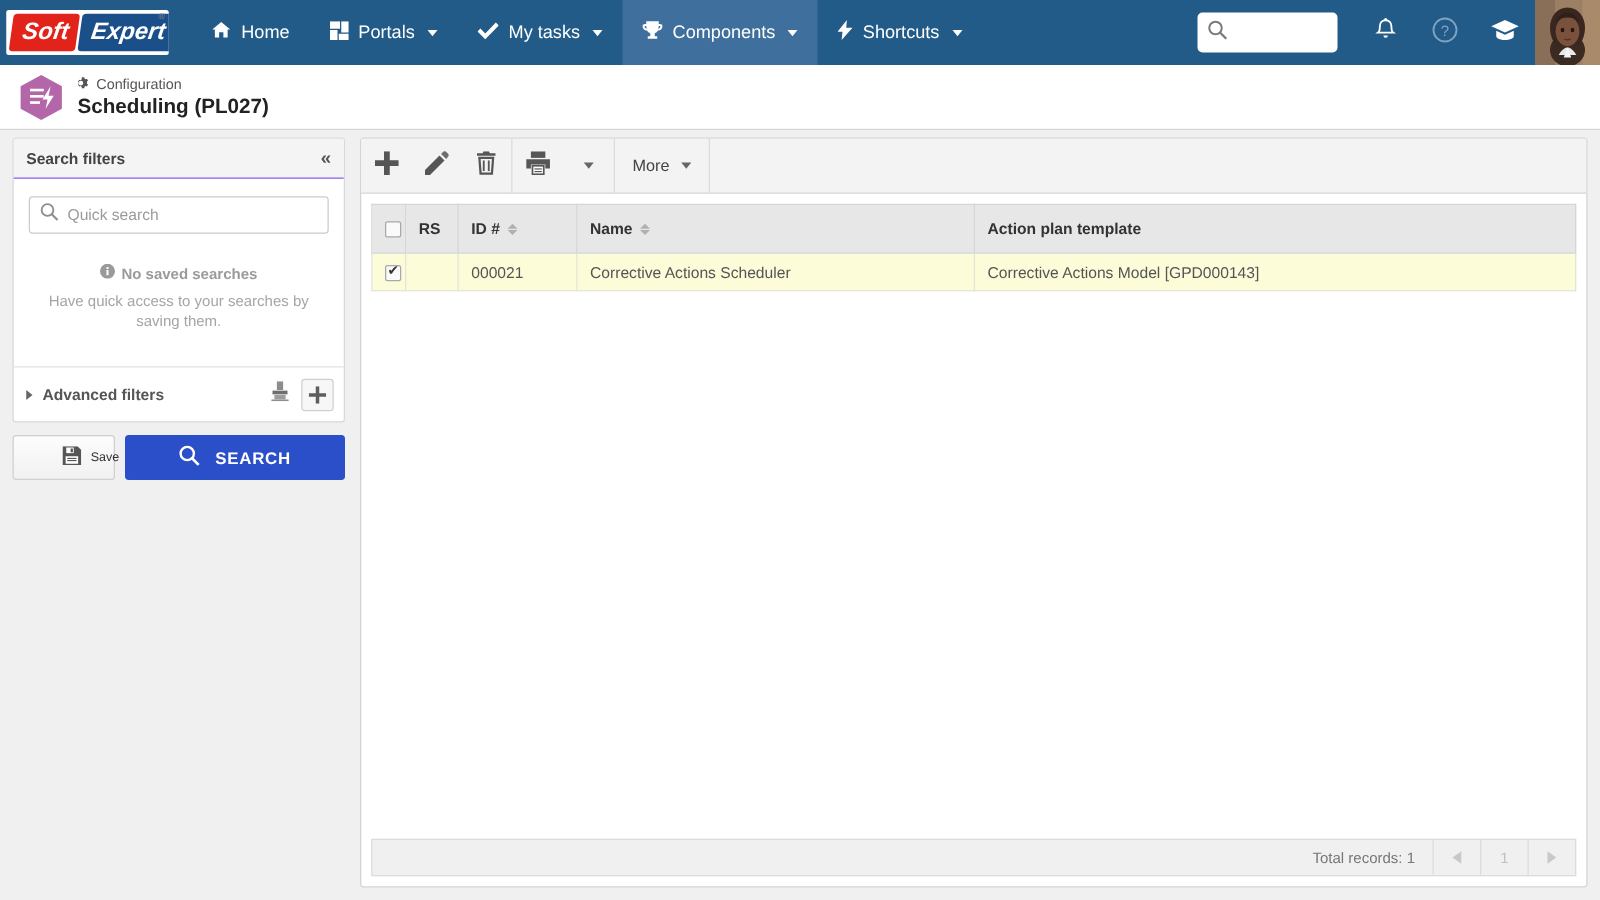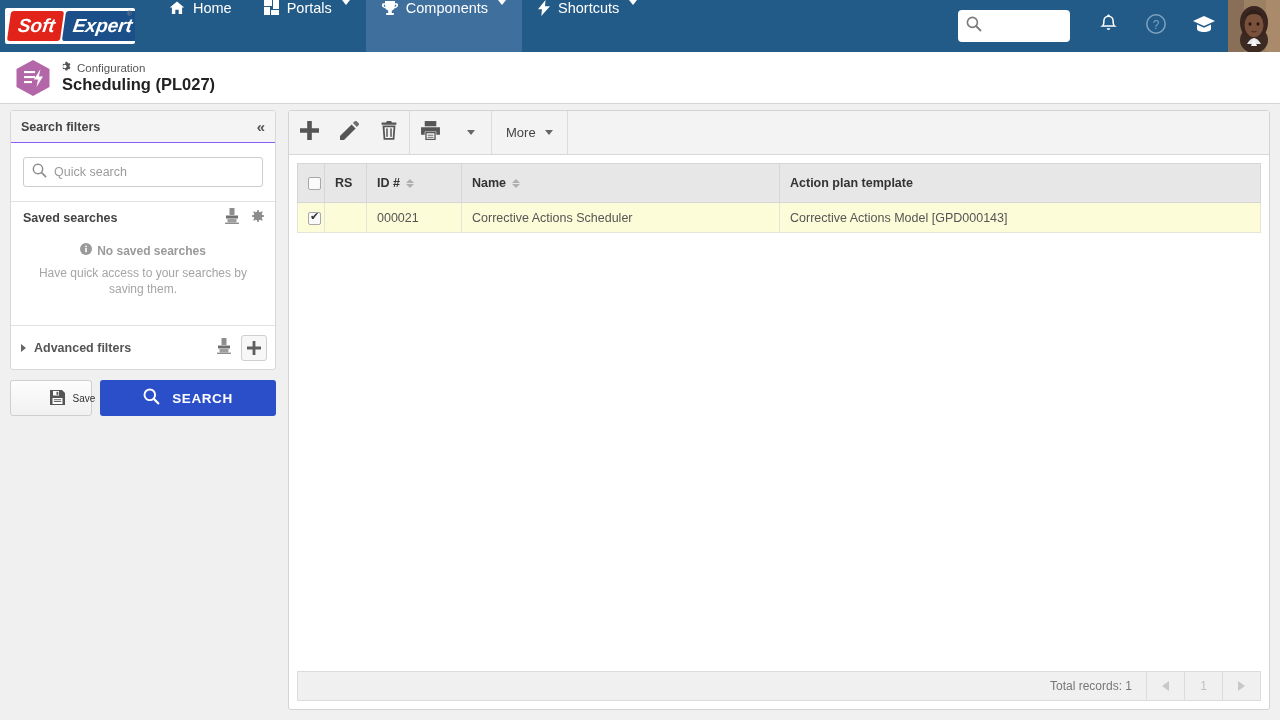--- a/index.html
+++ b/index.html
@@ -44,21 +44,21 @@
     transform: skewX(-8deg);
     border-radius: 3px;
   }
   .logo-reg {
     position: absolute; right: 3px; top: 2px;
     font-size: 7px; color: #888;
   }
 
   .nav-items { display: flex; align-items: center; height: 52px; margin-left: 18px; }
   .nav-item {
-    height: 52px; display: flex; align-items: flex-start; gap: 8px;
+    height: 52px; display: flex; align-items: center; gap: 8px;
     padding: 0 16px;
     color: #ffffff; font-size: 14.5px;
     cursor: pointer; white-space: nowrap;
   }
   .nav-item.active { background: #3f6f9c; }
   .caret-down {
     width: 0; height: 0;
     border-left: 4px solid transparent;
     border-right: 4px solid transparent;
     border-top: 5px solid #ffffff;
@@ -309,20 +309,29 @@
             <rect x="0" y="0" width="8" height="6" fill="#fff"></rect>
             <rect x="9" y="0" width="6" height="9" fill="#fff"></rect>
             <rect x="0" y="7" width="6" height="8" fill="#fff"></rect>
             <rect x="7" y="10" width="8" height="5" fill="#fff"></rect>
           </svg>
       </span>
       <span>Portals</span>
       <span class="caret-down"></span>
     </div>
 
+    <div class="nav-item">
+      <span>
+        <svg width="17" height="15" viewBox="0 0 17 15">
+            <path fill="#fff" d="M6.2 14.4 0 8.2l2.3-2.4 3.9 3.9L14.7 1 17 3.3z"></path>
+          </svg>
+      </span>
+      <span>My tasks</span>
+      <span class="caret-down"></span>
+    </div>
 
     <div class="nav-item active">
       <span>
         <svg width="16" height="16" viewBox="0 0 16 16">
             <path fill="#fff" d="M3 1h10v2.2c1.2 0 2.3.1 2.9.7.6.7.3 2.2-.7 3.2-.8.8-2 1.2-2.9 1.3-.5 1-1.4 1.8-2.5 2.1V13h2v2H4.2v-2h2v-2.5c-1.1-.3-2-1.1-2.5-2.1-.9-.1-2.1-.5-2.9-1.3C-.2 6.1-.5 4.6.1 3.9c.6-.6 1.7-.7 2.9-.7zM3 4.8c-.6 0-1.1 0-1.3.2-.1.3.1.9.6 1.4.3.3.8.5 1.2.6-.3-.7-.5-1.4-.5-2.2zm10 0c0 .8-.2 1.5-.5 2.2.4-.1.9-.3 1.2-.6.5-.5.7-1.1.6-1.4-.2-.2-.7-.2-1.3-.2z"></path>
           </svg>
       </span>
       <span>Components</span>
       <span class="caret-down"></span>
     </div>
@@ -435,38 +444,20 @@
           <span>
             <svg width="15" height="15" viewBox="0 0 16 16">
                 <circle cx="6.4" cy="6.4" r="5" fill="none" stroke="#8d8d8d" stroke-width="1.6"></circle>
                 <line x1="10" y1="10" x2="15" y2="15" stroke="#8d8d8d" stroke-width="1.8"></line>
               </svg>
           </span>
           <input type="text" placeholder="Quick search" style="">
         </div>
       </div>
 
-      <div class="saved-head">
-        <span>Saved searches</span>
-        <span class="saved-head-icons">
-          <span>
-            <svg width="14" height="16" viewBox="0 0 14 16">
-                <rect x="4.5" y="0" width="5" height="7" fill="#8d8d8d"></rect>
-                <rect x="1" y="7.5" width="12" height="3" fill="#6f6f6f"></rect>
-                <rect x="2.5" y="11" width="9" height="3.5" fill="#9e9e9e"></rect>
-                <rect x="0" y="14.6" width="14" height="1.4" fill="#8d8d8d"></rect>
-              </svg>
-          </span>
-          <span>
-            <svg width="16" height="16" viewBox="0 0 16 16">
-                <path fill="#8d8d8d" d="M8 5.3a2.7 2.7 0 1 0 0 5.4 2.7 2.7 0 0 0 0-5.4zm7 3.4V7.3l-1.8-.3a5.4 5.4 0 0 0-.5-1.3l1.1-1.5-1-1-1.5 1.1a5.4 5.4 0 0 0-1.3-.5L9.7 2H8.3L8 3.8a5.4 5.4 0 0 0-1.3.5L5.2 3.2l-1 1 1.1 1.5a5.4 5.4 0 0 0-.5 1.3L3 7.3v1.4l1.8.3c.1.5.3.9.5 1.3l-1.1 1.5 1 1 1.5-1.1c.4.2.8.4 1.3.5l.3 1.8h1.4l.3-1.8c.5-.1.9-.3 1.3-.5l1.5 1.1 1-1-1.1-1.5c.2-.4.4-.8.5-1.3z"></path>
-              </svg>
-          </span>
-        </span>
-      </div>
 
       <div class="saved-body">
         <div class="no-saved">
           <span>
             <svg width="12" height="12" viewBox="0 0 12 12">
                 <circle cx="6" cy="6" r="6" fill="#9a9a9a"></circle>
                 <rect x="5.2" y="5" width="1.6" height="4.2" fill="#fff"></rect>
                 <rect x="5.2" y="2.6" width="1.6" height="1.6" fill="#fff"></rect>
               </svg>
           </span>

